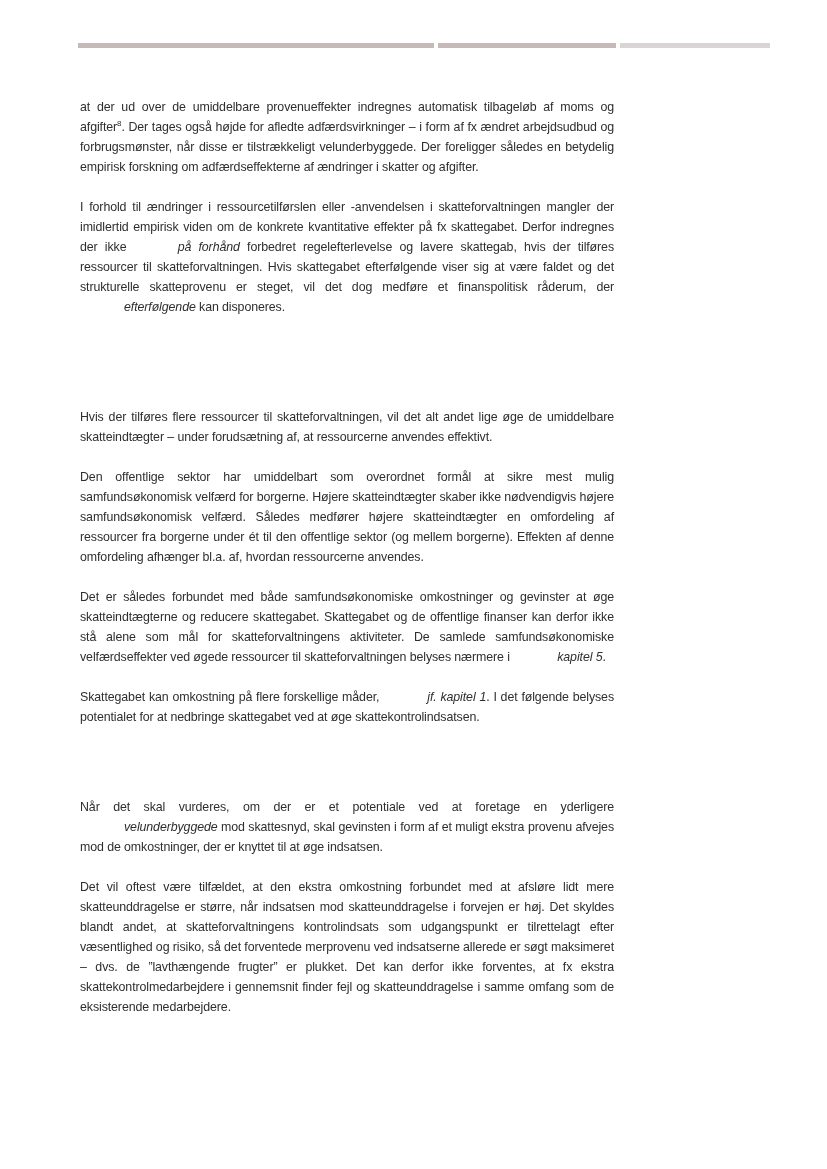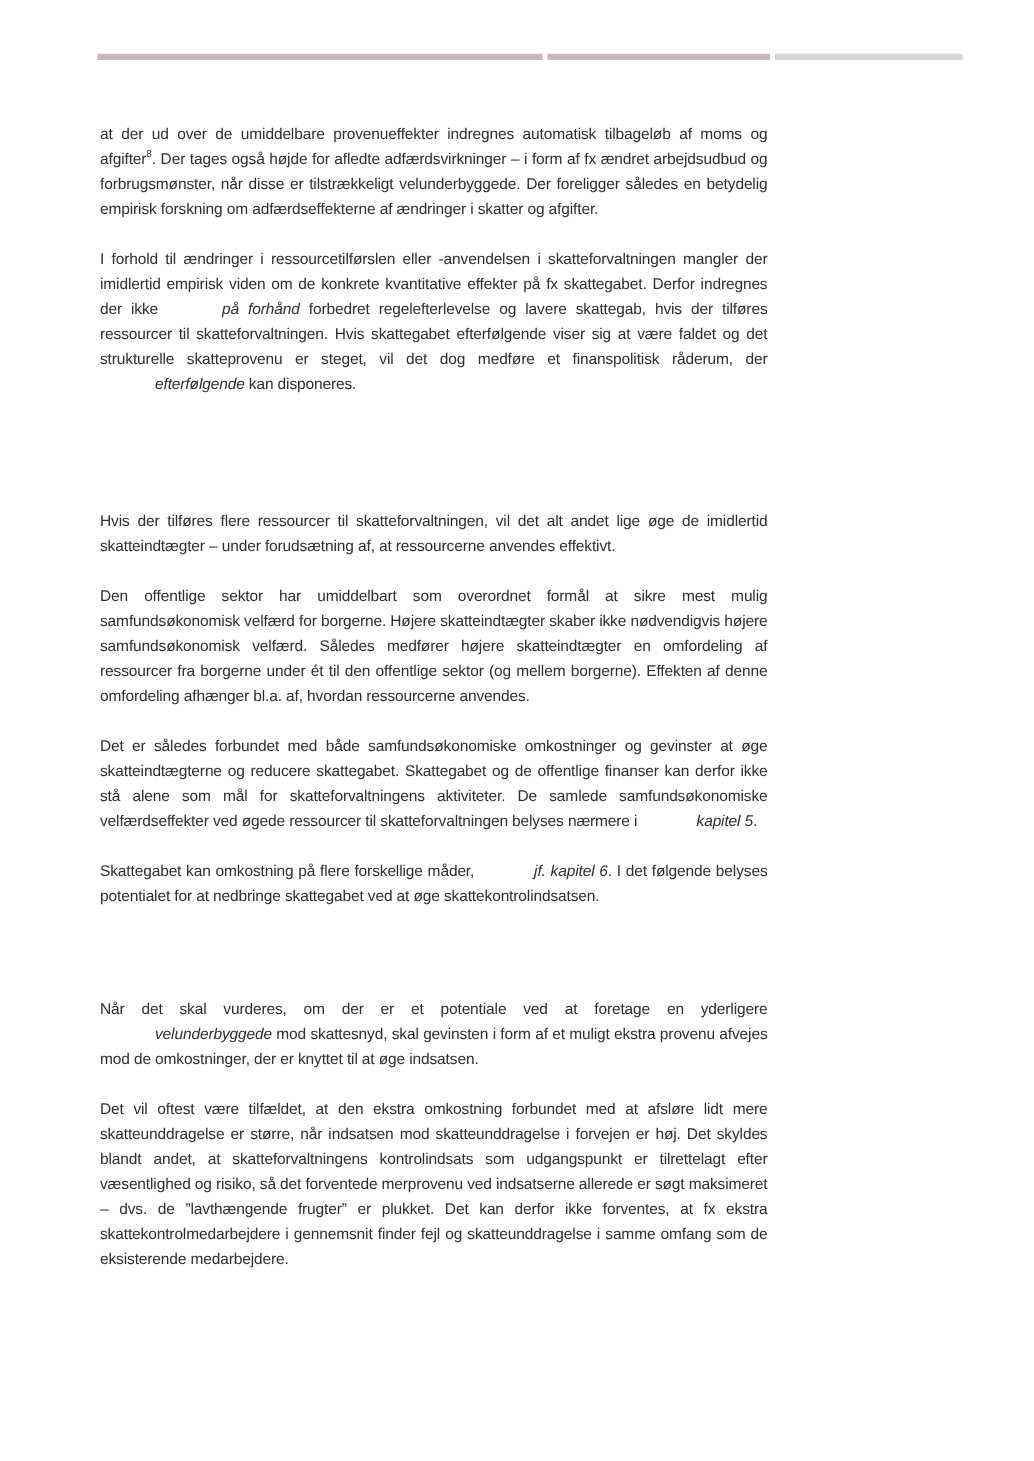--- a/index.html
+++ b/index.html
@@ -75,24 +75,24 @@
   <div class="top-rule">
       <span class="rule-seg" style="width: 356px; background: rgb(199, 185, 183);"></span>
       <span class="rule-seg" style="width: 178px; background: rgb(199, 185, 183);"></span>
       <span class="rule-seg" style="width: 150px; background: rgb(218, 213, 212);"></span>
     </div>
 
   <main class="body-col">
       <p class="para"><span>at der ud over de umiddelbare provenueffekter indregnes automatisk tilbageløb af moms og afgifter</span><sup>8</sup><span>. Der tages også højde for afledte adfærdsvirkninger – i form af fx ændret arbejdsudbud og forbrugsmønster, når disse er tilstrækkeligt velunderbyggede. Der foreligger således en betydelig empirisk forskning om adfærdseffekterne af ændringer i skatter og afgifter.</span></p>
       <p class="para"><span>I forhold til ændringer i ressourcetilførslen eller -anvendelsen i skatteforvaltningen mangler der imidlertid empirisk viden om de konkrete kvantitative effekter på fx skattegabet. Derfor indregnes der ikke </span><em>på forhånd</em><span> forbedret regelefterlevelse og lavere skattegab, hvis der tilføres ressourcer til skatteforvaltningen. Hvis skattegabet efterfølgende viser sig at være faldet og det strukturelle skatteprovenu er steget, vil det dog medføre et finanspolitisk råderum, der </span><em>efterfølgende</em><span> kan disponeres.</span></p>
       <div class="spacer" style="height: 70px;"></div>
-      <p class="para"><span>Hvis der tilføres flere ressourcer til skatteforvaltningen, vil det alt andet lige øge de imidlertid skatteindtægter – under forudsætning af, at ressourcerne anvendes effektivt.</span></p>
+      <p class="para"><span>Hvis der tilføres flere ressourcer til skatteforvaltningen, vil det alt andet lige øge de umiddelbare skatteindtægter – under forudsætning af, at ressourcerne anvendes effektivt.</span></p>
       <p class="para"><span>Den offentlige sektor har umiddelbart som overordnet formål at sikre mest mulig samfundsøkonomisk velfærd for borgerne. Højere skatteindtægter skaber ikke nødvendigvis højere samfundsøkonomisk velfærd. Således medfører højere skatteindtægter en omfordeling af ressourcer fra borgerne under ét til den offentlige sektor (og mellem borgerne). Effekten af denne omfordeling afhænger bl.a. af, hvordan ressourcerne anvendes.</span></p>
       <p class="para"><span>Det er således forbundet med både samfundsøkonomiske omkostninger og gevinster at øge skatteindtægterne og reducere skattegabet. Skattegabet og de offentlige finanser kan derfor ikke stå alene som mål for skatteforvaltningens aktiviteter. De samlede samfundsøkonomiske velfærdseffekter ved øgede ressourcer til skatteforvaltningen belyses nærmere i </span><em>kapitel 5</em><span>.</span></p>
-      <p class="para"><span>Skattegabet kan omkostning på flere forskellige måder, </span><em>jf. kapitel 6</em><span>. I det følgende belyses potentialet for at nedbringe skattegabet ved at øge skattekontrolindsatsen.</span></p>
+      <p class="para"><span>Skattegabet kan omkostning på flere forskellige måder, </span><em>jf. kapitel 1</em><span>. I det følgende belyses potentialet for at nedbringe skattegabet ved at øge skattekontrolindsatsen.</span></p>
       <div class="spacer" style="height: 50px;"></div>
       <p class="para"><span>Når det skal vurderes, om der er et potentiale ved at foretage en yderligere </span><em>velunderbyggede</em><span> mod skattesnyd, skal gevinsten i form af et muligt ekstra provenu afvejes mod de omkostninger, der er knyttet til at øge indsatsen.</span></p>
       <p class="para"><span>Det vil oftest være tilfældet, at den ekstra omkostning forbundet med at afsløre lidt mere skatteunddragelse er større, når indsatsen mod skatteunddragelse i forvejen er høj. Det skyldes blandt andet, at skatteforvaltningens kontrolindsats som udgangspunkt er tilrettelagt efter væsentlighed og risiko, så det forventede merprovenu ved indsatserne allerede er søgt maksimeret – dvs. de ”lavthængende frugter” er plukket. Det kan derfor ikke forventes, at fx ekstra skattekontrolmedarbejdere i gennemsnit finder fejl og skatteunddragelse i samme omfang som de eksisterende medarbejdere.</span></p>
     </main>
 
   <footer class="footnote-area">
     <div class="footnote-rule"></div>
     <p class="footnote-text"><sup>8</sup><span> Tilbageløb er udtryk for den mekaniske virkning på de offentlige finanser af, at ændringer i fx borgernes disponible indkomst afspejler sig i ændringer i indtægterne fra skatter og afgifter.</span></p>
   </footer>
 

